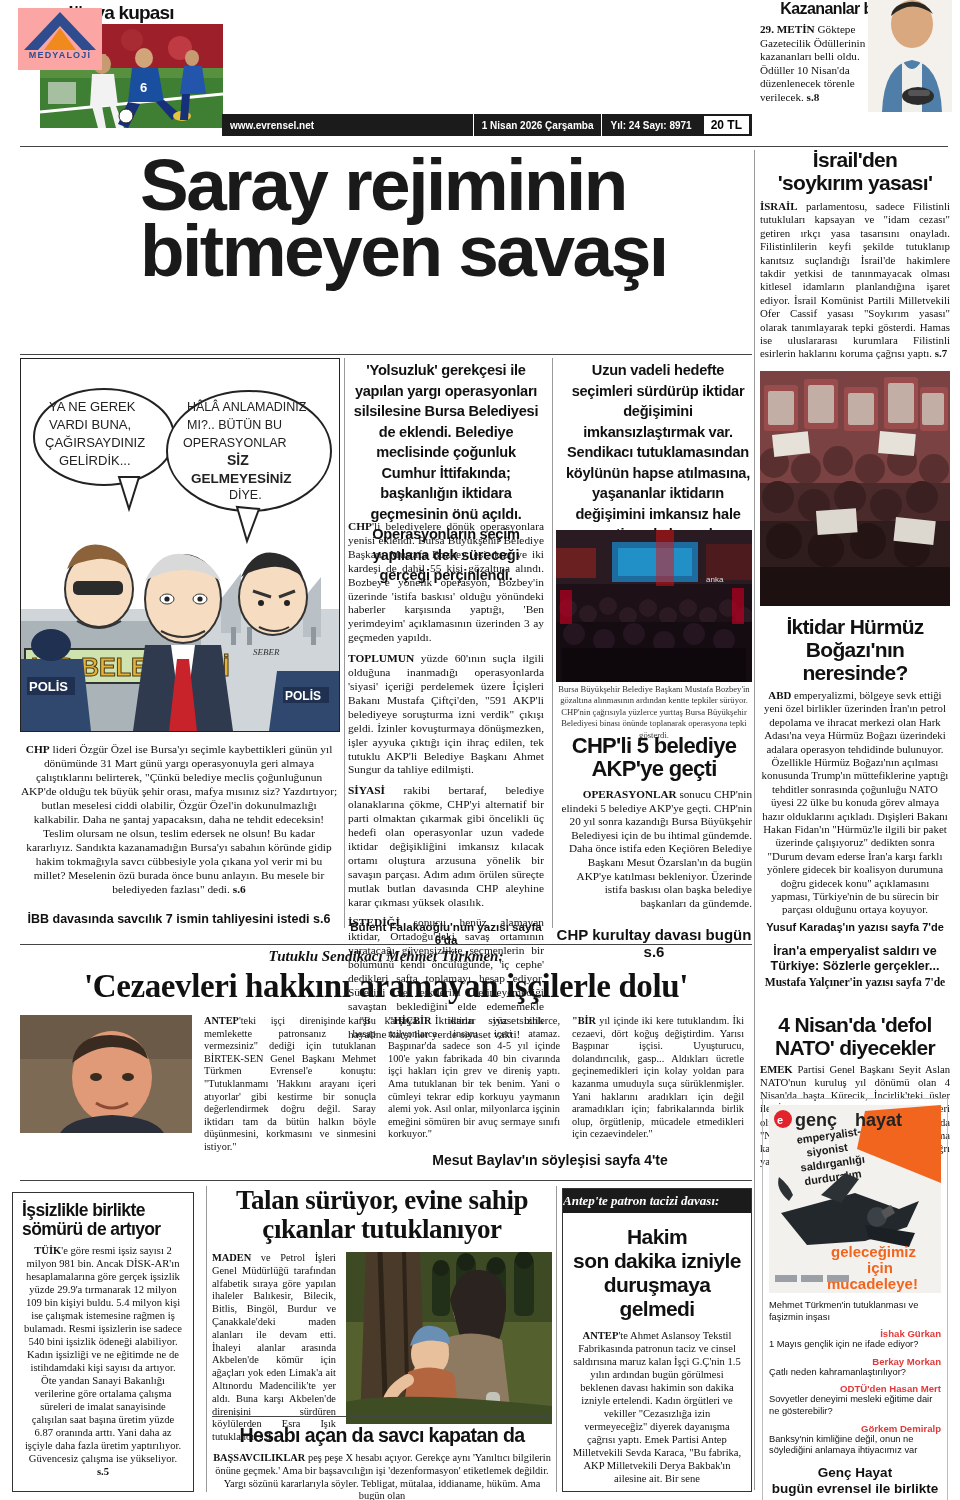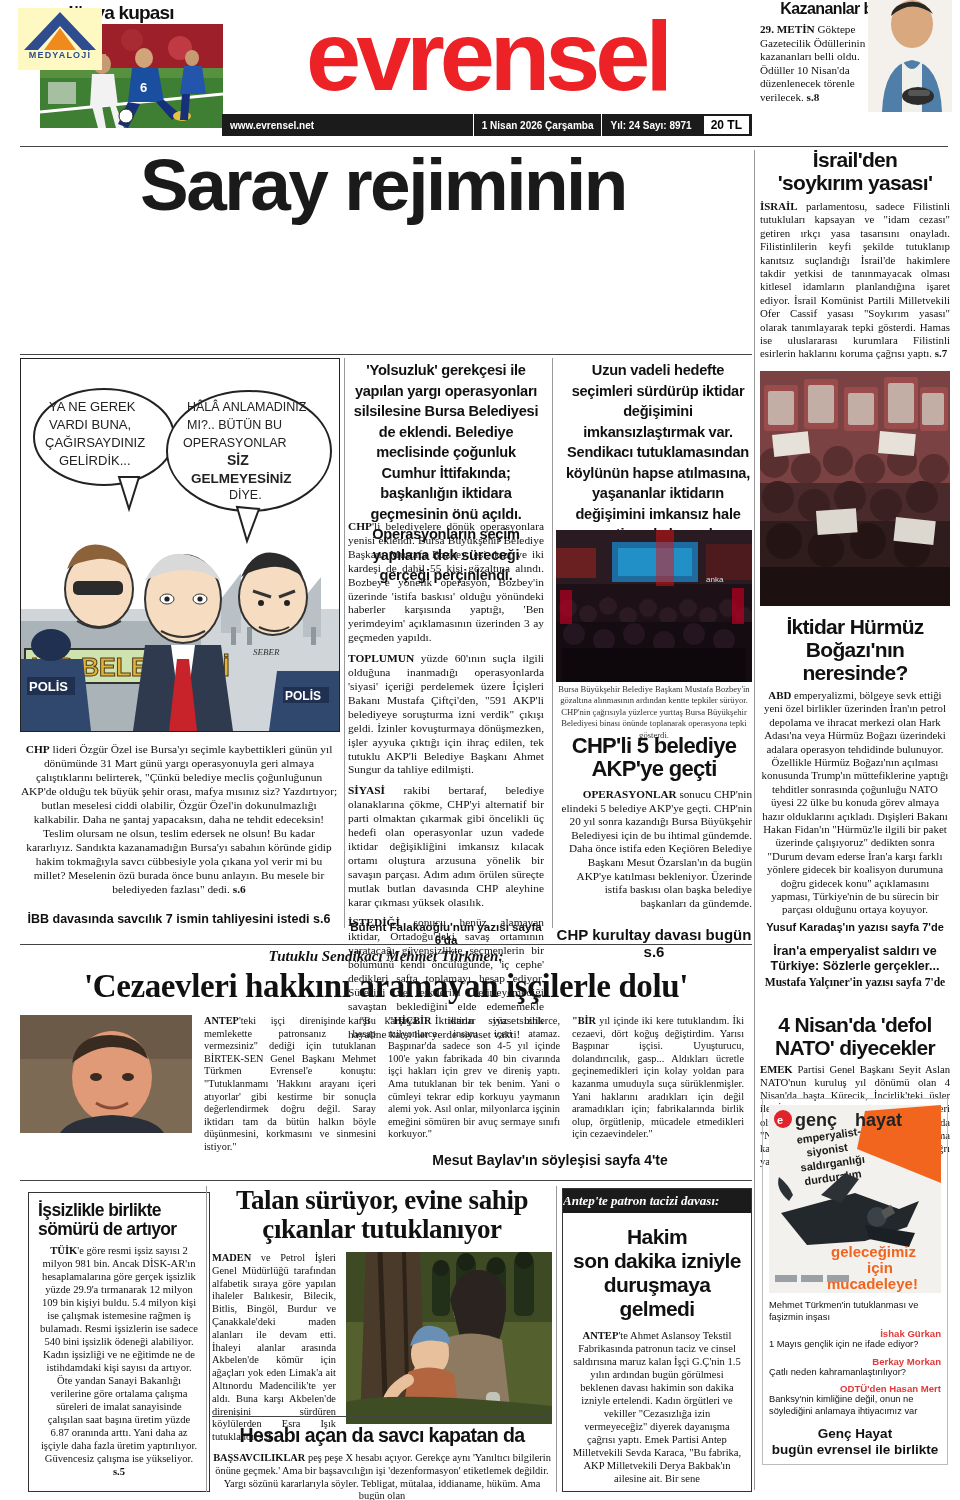--- a/index.html
+++ b/index.html
@@ -5,21 +5,21 @@
   html,body{margin:0;padding:0;background:#ffffff;}
   body{width:960px;height:1500px;overflow:hidden;font-family:"Liberation Serif",serif;color:#111;}
   .page{position:relative;width:960px;height:1500px;background:#fff;}
   .serif{font-family:"Liberation Serif",serif;}
 
   
   .topstrip{position:absolute;left:0;top:0;width:960px;height:148px;}
   .promo{position:absolute;left:18px;top:2px;width:205px;height:124px;}
   .promo-kicker{position:absolute;left:44px;top:0px;font-family:"Liberation Sans",sans-serif;font-weight:bold;font-size:19px;letter-spacing:-0.8px;color:#111;}
   .promo-photo{position:absolute;left:22px;top:22px;width:183px;height:104px;overflow:hidden;background:#2e5c2a;}
-  .medyaloji{position:absolute;left:0px;top:6px;width:84px;height:62px;background:#fef9c3;z-index:4;}
+  .medyaloji{position:absolute;left:0px;top:6px;width:84px;height:62px;background:#fca5a5;z-index:4;}
   .medlogo{position:relative;width:84px;height:44px;}
   .medtxt{font-family:"Liberation Sans",sans-serif;font-size:9px;font-weight:bold;letter-spacing:1.2px;color:#2f4c8f;text-align:center;margin-top:-2px;}
 
   .masthead{position:absolute;left:222px;top:6px;width:530px;height:118px;}
   .evrensel{font-family:"Liberation Sans",sans-serif;font-weight:bold;font-size:99px;line-height:96px;color:#ec2227;letter-spacing:-5px;text-align:center;margin-top:2px;}
   .mastbar{position:absolute;left:0;top:108px;width:530px;height:22px;background:#1b1b1b;color:#fff;display:flex;align-items:center;font-family:"Liberation Sans",sans-serif;font-size:10px;font-weight:bold;}
   .mastbar .cell{padding:0 8px;height:22px;display:flex;align-items:center;}
   .mastbar .grow{flex:1;}
   .mastbar .sep{border-left:1px solid #fff;}
   .mastbar .price{background:#fff;color:#000;font-size:12px;padding:0 7px;margin:2px 3px 2px 4px;height:18px;}
@@ -64,21 +64,21 @@
   
   .turkmen{position:absolute;left:20px;top:948px;width:732px;}
   .turkmen .kick{font-family:"Liberation Serif",serif;font-style:italic;font-weight:bold;font-size:15px;text-align:center;}
   .turkmen h1{font-family:"Liberation Serif",serif;font-weight:bold;font-size:33px;text-align:center;margin:3px 0 0 0;letter-spacing:-0.4px;}
   .tk-grid{position:relative;margin-top:10px;display:flex;gap:12px;}
   .tk-photo{width:172px;height:118px;overflow:hidden;background:#6a5a4a;flex:none;}
   .tk-col{width:172px;font-size:10.3px;line-height:12.6px;text-align:justify;}
   .tk-link{position:absolute;left:348px;top:1152px;width:404px;font-family:"Liberation Sans",sans-serif;font-weight:bold;font-size:14px;text-align:center;}
 
   
-  .issiz{position:absolute;left:28px;top:1192px;width:182px;border:1px solid #333;padding:8px 9px;box-sizing:border-box;height:300px;overflow:hidden;}
+  .issiz{position:absolute;left:12px;top:1192px;width:182px;border:1px solid #333;padding:8px 9px;box-sizing:border-box;height:300px;overflow:hidden;}
   .issiz h2{font-family:"Liberation Sans",sans-serif;font-weight:bold;font-size:17.5px;line-height:19px;margin:0 0 5px 0;letter-spacing:-0.6px;}
   .issiz p{font-size:10.6px;line-height:13px;text-align:center;margin:0;}
   .issiz .sub{font-family:"Liberation Sans",sans-serif;font-weight:bold;font-size:12.5px;text-align:center;margin-top:12px;line-height:15px;}
 
   .talan{position:absolute;left:212px;top:1186px;width:340px;}
   .talan h1{font-family:"Liberation Serif",serif;font-weight:bold;font-size:27px;line-height:29px;text-align:center;margin:0;letter-spacing:-0.4px;}
   .talan-grid{display:flex;gap:10px;margin-top:8px;}
   .talan-txt{width:124px;font-size:10.4px;line-height:12.8px;text-align:justify;}
   .talan-photo{width:206px;height:172px;overflow:hidden;background:#3d4f27;flex:none;}
   .hesabi{position:absolute;left:212px;top:1424px;width:340px;}
@@ -168,21 +168,20 @@
           <svg width="84" height="46" viewBox="0 0 84 46">
             <path d="M42 4 L78 42 L64 42 L42 18 L20 42 L6 42 Z" fill="#2f4c8f"></path>
             <path d="M42 20 L58 42 L26 42 Z" fill="#f08a1d"></path>
           </svg>
         </div>
         <div class="medtxt">MEDYALOJİ</div>
       </div>
     </div>
 
     <div class="masthead">
-      <div class="evrensel">evrensel</div>
       <div class="mastbar">
         <div class="cell grow">www.evrensel.net</div>
         <div class="cell sep">1 Nisan 2026 Çarşamba</div>
         <div class="cell sep">Yıl: 24  Sayı: 8971</div>
         <div class="cell price">20 TL</div>
       </div>
     </div>
 
     <div class="topright">
       <div class="tr-head">Kazananlar belli oldu</div>
@@ -200,20 +199,21 @@
       <div class="tr-body serif">
         <b>29. METİN</b>
         <span>Göktepe Gazetecilik Ödüllerinin kazananları belli oldu. Ödüller 10 Nisan'da düzenlenecek törenle verilecek.</span>
         <b>s.8</b>
       </div>
     </div>
   </div>
 
   <div class="mainhead">
     <div>Saray rejiminin</div>
+    <div>bitmeyen savaşı</div>
   </div>
 
   <div class="cartoon">
     <svg width="318" height="372" viewBox="0 0 318 372">
       <rect width="318" height="372" fill="#ffffff"></rect>
 
       <rect x="0" y="250" width="318" height="122" fill="#cfd5d8"></rect>
       <path d="M200 240 l20 -26 l0 60 l-20 0z" fill="#b9c1c6"></path>
       <path d="M282 240 l18 -22 l0 60 l-18 0z" fill="#b9c1c6"></path>
       <rect x="210" y="268" width="5" height="18" fill="#8e989e"></rect>
@@ -566,20 +566,24 @@
       </div>
       <div>
         <div class="it">1 Mayıs gençlik için ne ifade ediyor?</div>
         <div class="au">Berkay Morkan</div>
       </div>
       <div>
         <div class="it">Çatlı neden kahramanlaştırılıyor?</div>
         <div class="au">ODTÜ'den Hasan Mert</div>
       </div>
       <div>
+        <div class="it">Sovyetler deneyimi mesleki eğitime dair ne gösterebilir?</div>
+        <div class="au">Görkem Demiralp</div>
+      </div>
+      <div>
         <div class="it">Banksy'nin kimliğine değil, onun ne söylediğini anlamaya ihtiyacımız var</div>
       </div>
     </div>
     <div class="gfoot">
       <span>Genç Hayat</span><br>
       <span>bugün evrensel ile birlikte</span>
     </div>
   </div>
 
   <div class="vsep" style="left:754px;top:150px;height:1340px;"></div>

